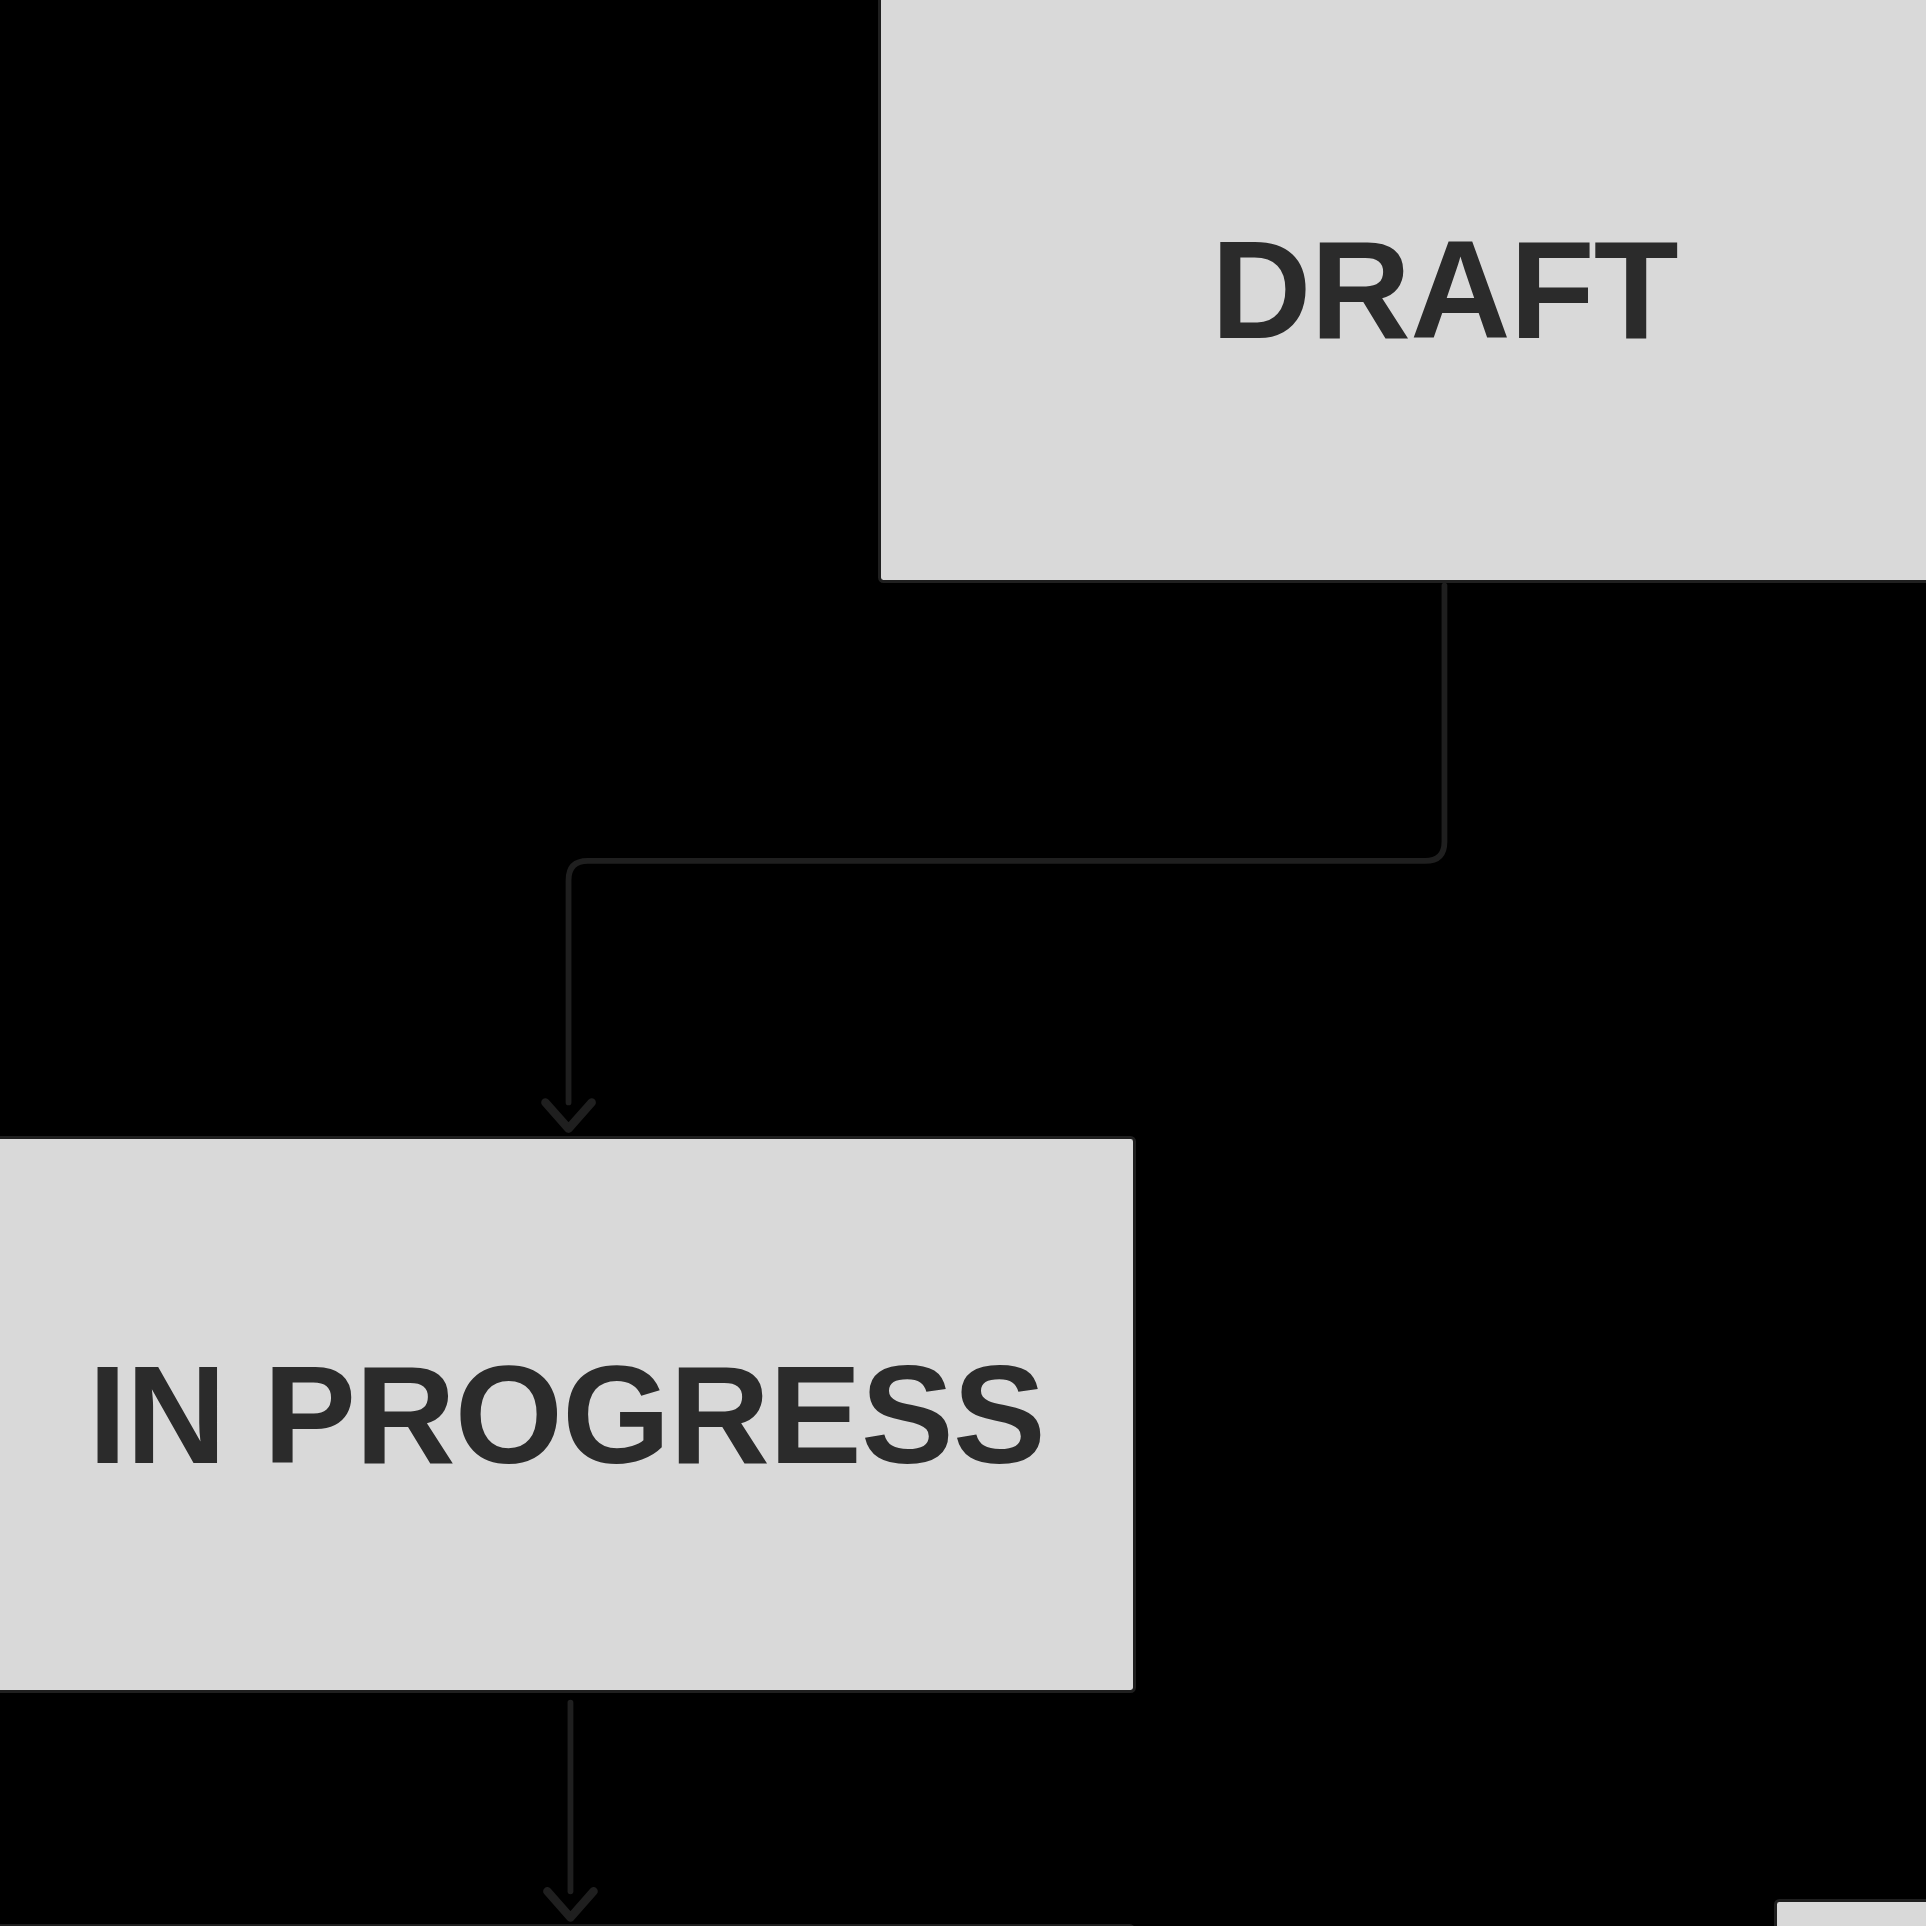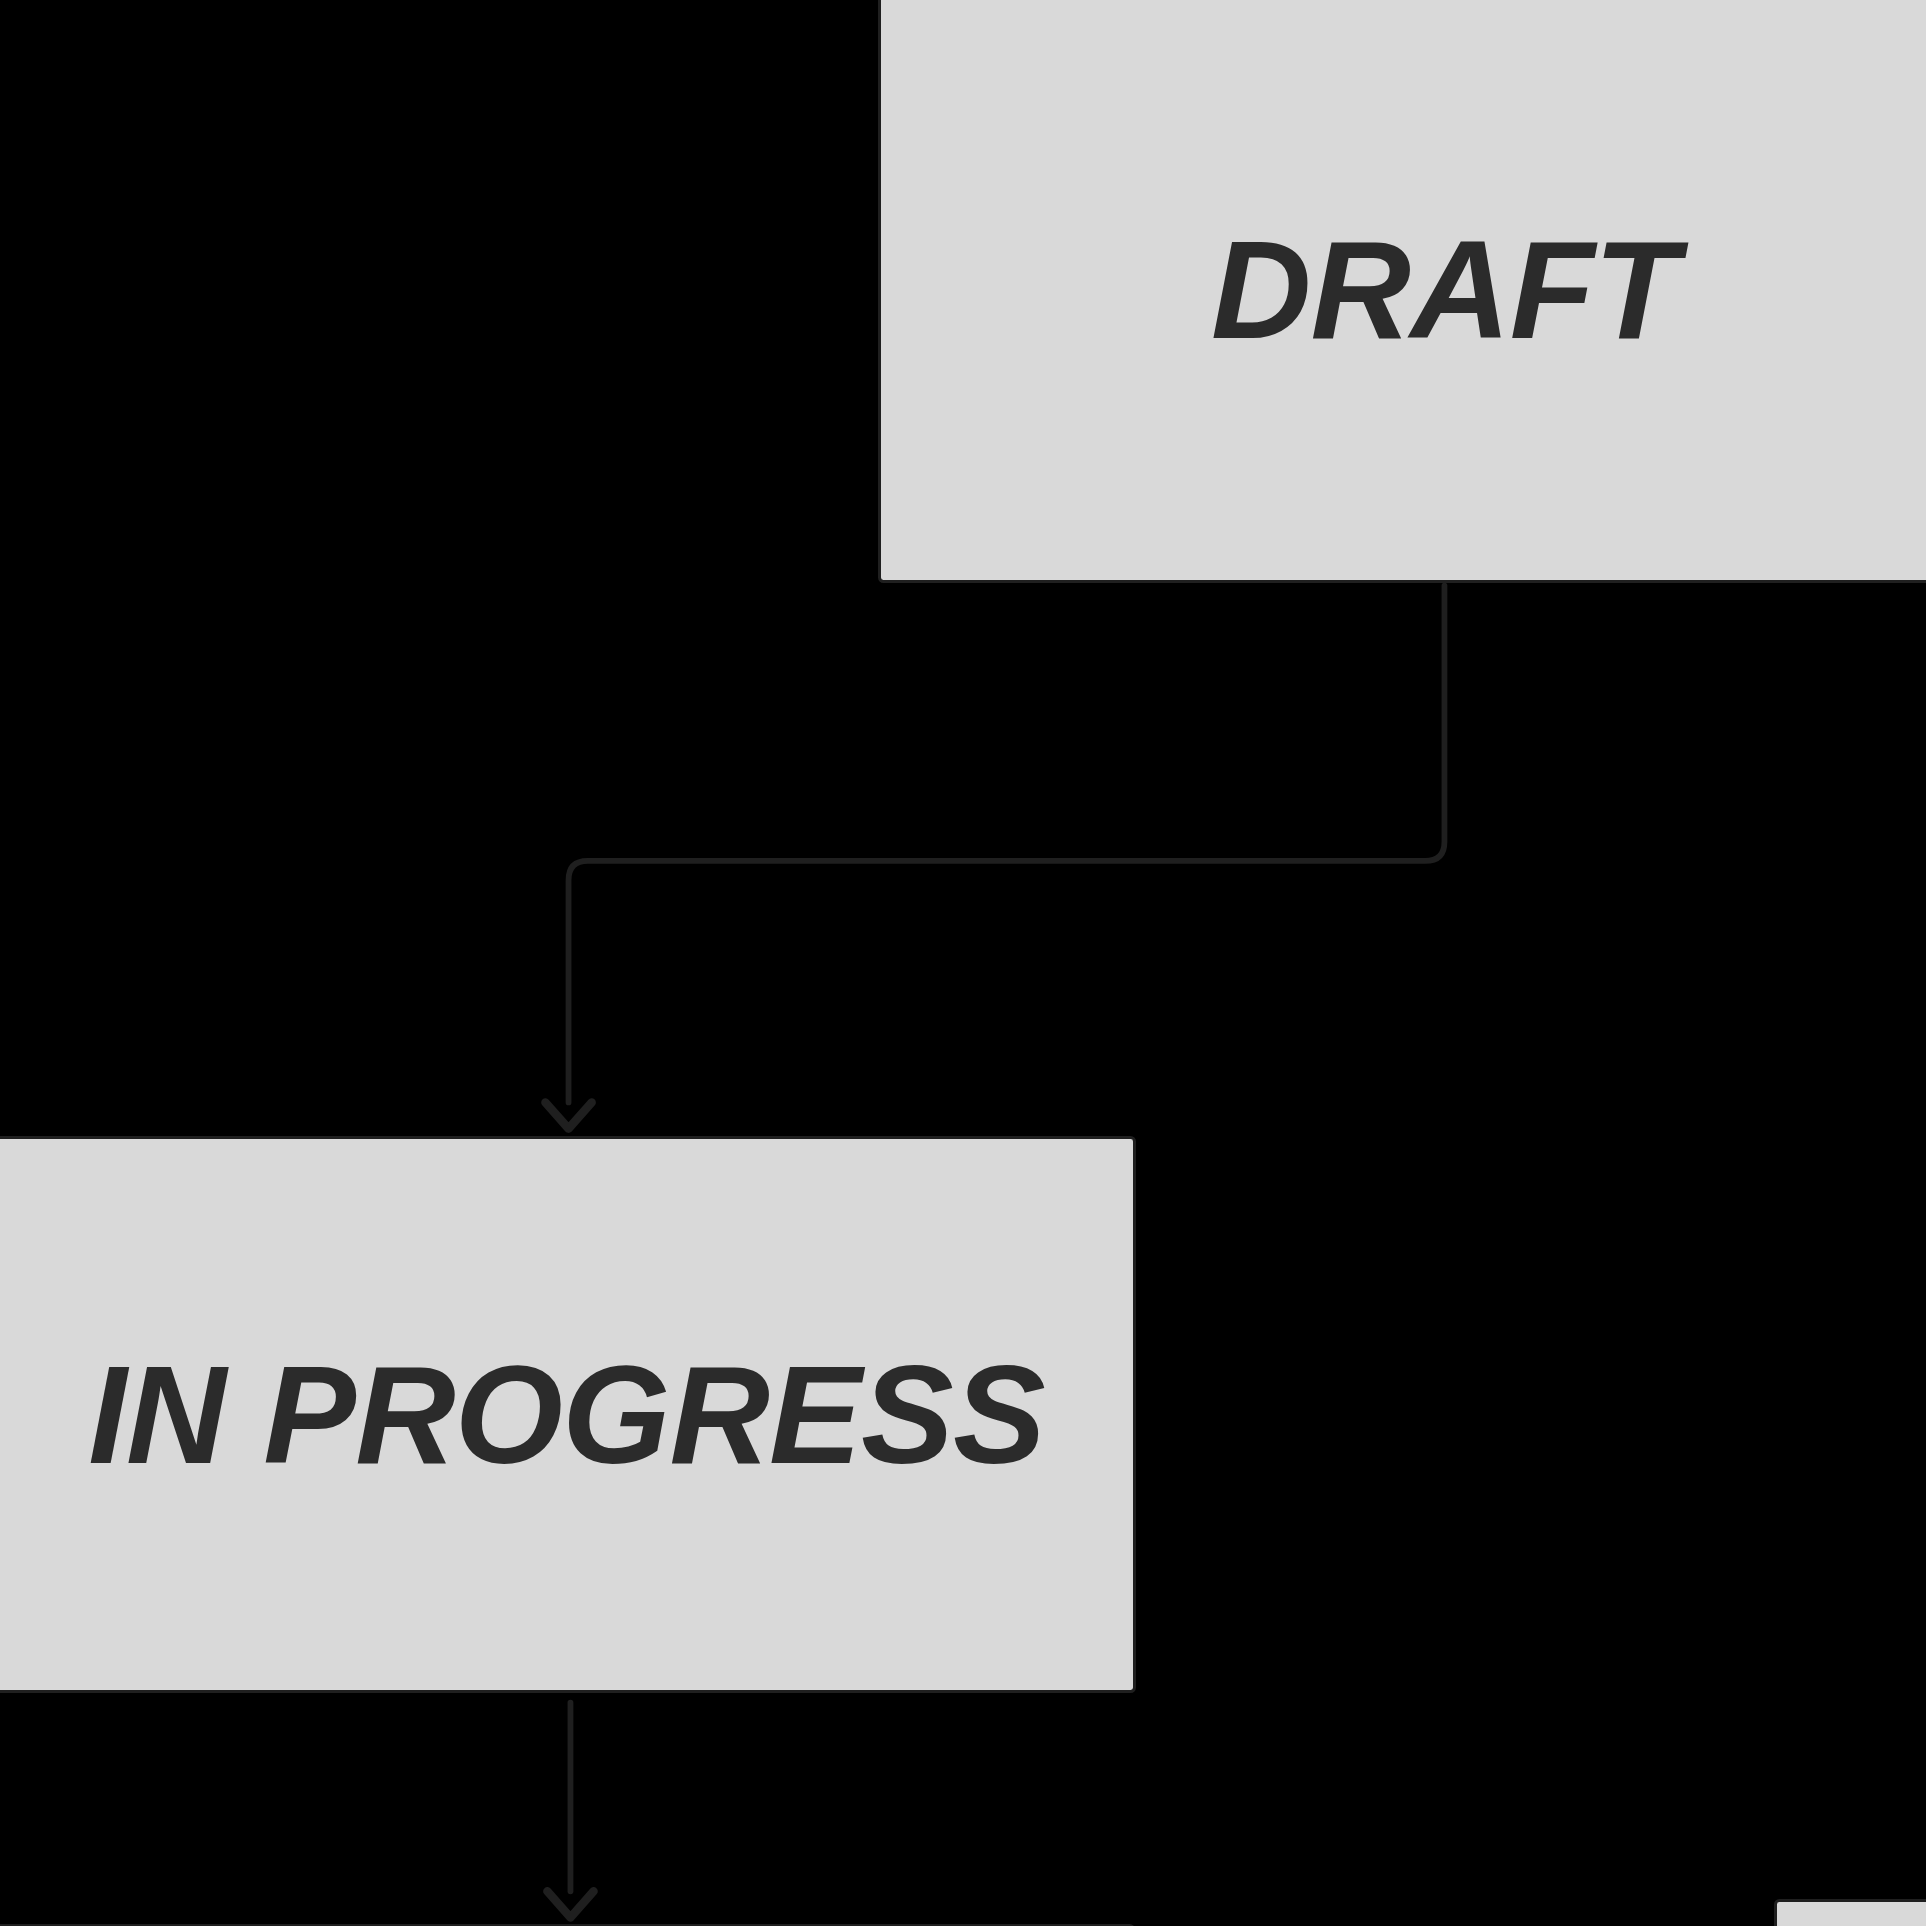--- a/index.html
+++ b/index.html
@@ -34,21 +34,20 @@
     justify-content: center;
   }
   .node-label {
     color: #2b2b2b;
     font-weight: bold;
     font-size: 139px;
     line-height: 1;
     letter-spacing: -0.8px;
     white-space: nowrap;
     font-family: "Liberation Sans", sans-serif;
-    font-style: italic;
   }
 
   
   #node-draft {
     left: 878px;
     top: -162px;
     width: 1133px;
     height: 745px;
   }
   #node-draft .node-label { transform: translateY(79px); }

